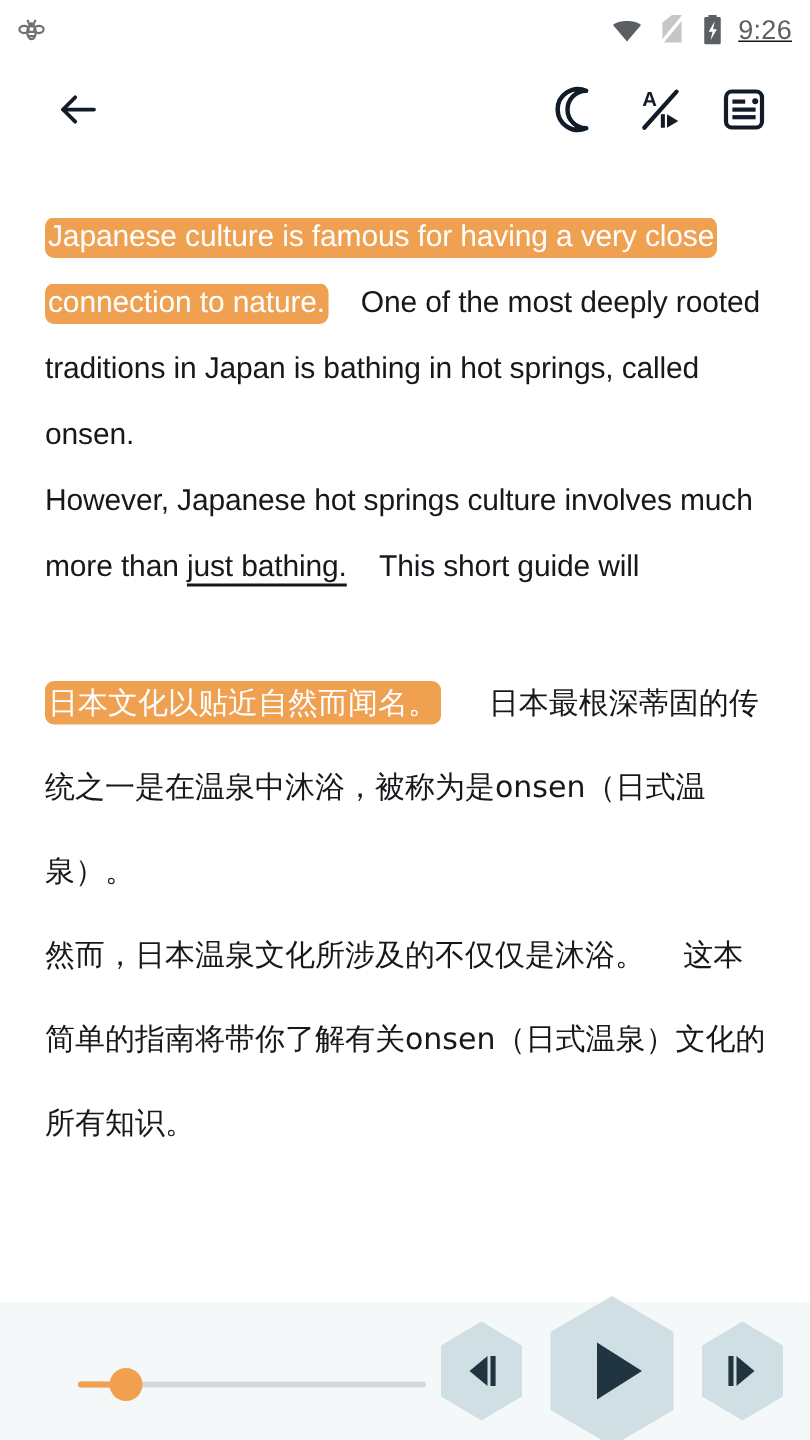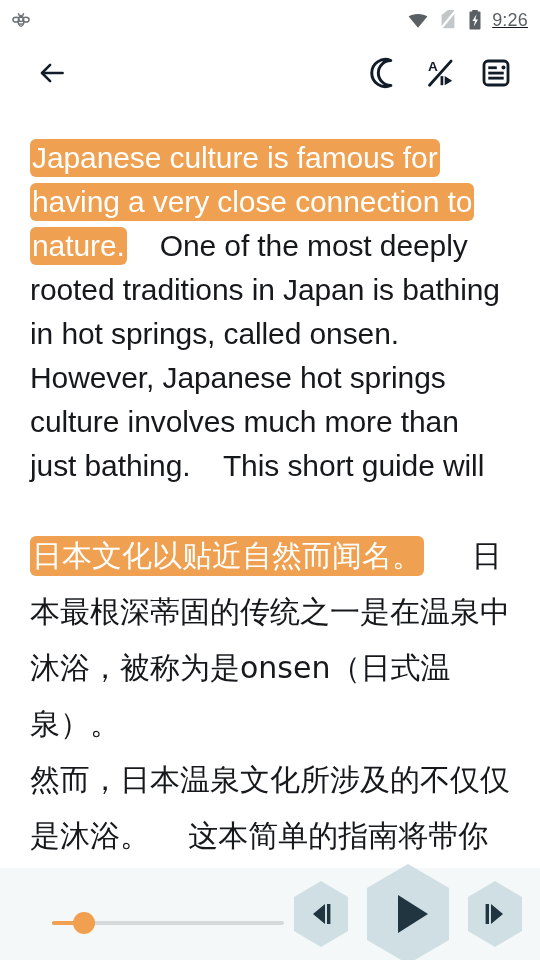--- a/index.html
+++ b/index.html
@@ -73,21 +73,21 @@
     top: 106px;
     left: 0;
     right: 0;
     bottom: 92px;
     overflow: hidden;
     padding: 30px 28px 0 30px;
     background: #ffffff;
   }
 
   .para {
-    font-size: 30px;
+    font-size: 20px;
     line-height: 44px;
     color: #16181c;
     word-wrap: break-word;
   }
   .para.en {
     font-family: "Liberation Sans", "DejaVu Sans", sans-serif;
     letter-spacing: -0.1px;
   }
   .para.zh {
     font-family: "DejaVu Sans", "Liberation Sans", sans-serif;
@@ -98,20 +98,21 @@
 
   .hl {
     background: #efa050;
     color: #ffffff;
     border-radius: 6px;
     padding: 2px 2px 3px 2px;
     box-decoration-break: clone;
     -webkit-box-decoration-break: clone;
   }
   .ul {
+    text-decoration: underline;
     text-underline-offset: 5px;
     text-decoration-thickness: 2px;
   }
   .sp { white-space: pre; }
 
   
   .player-bar {
     position: absolute;
     left: 0;
     right: 0;

